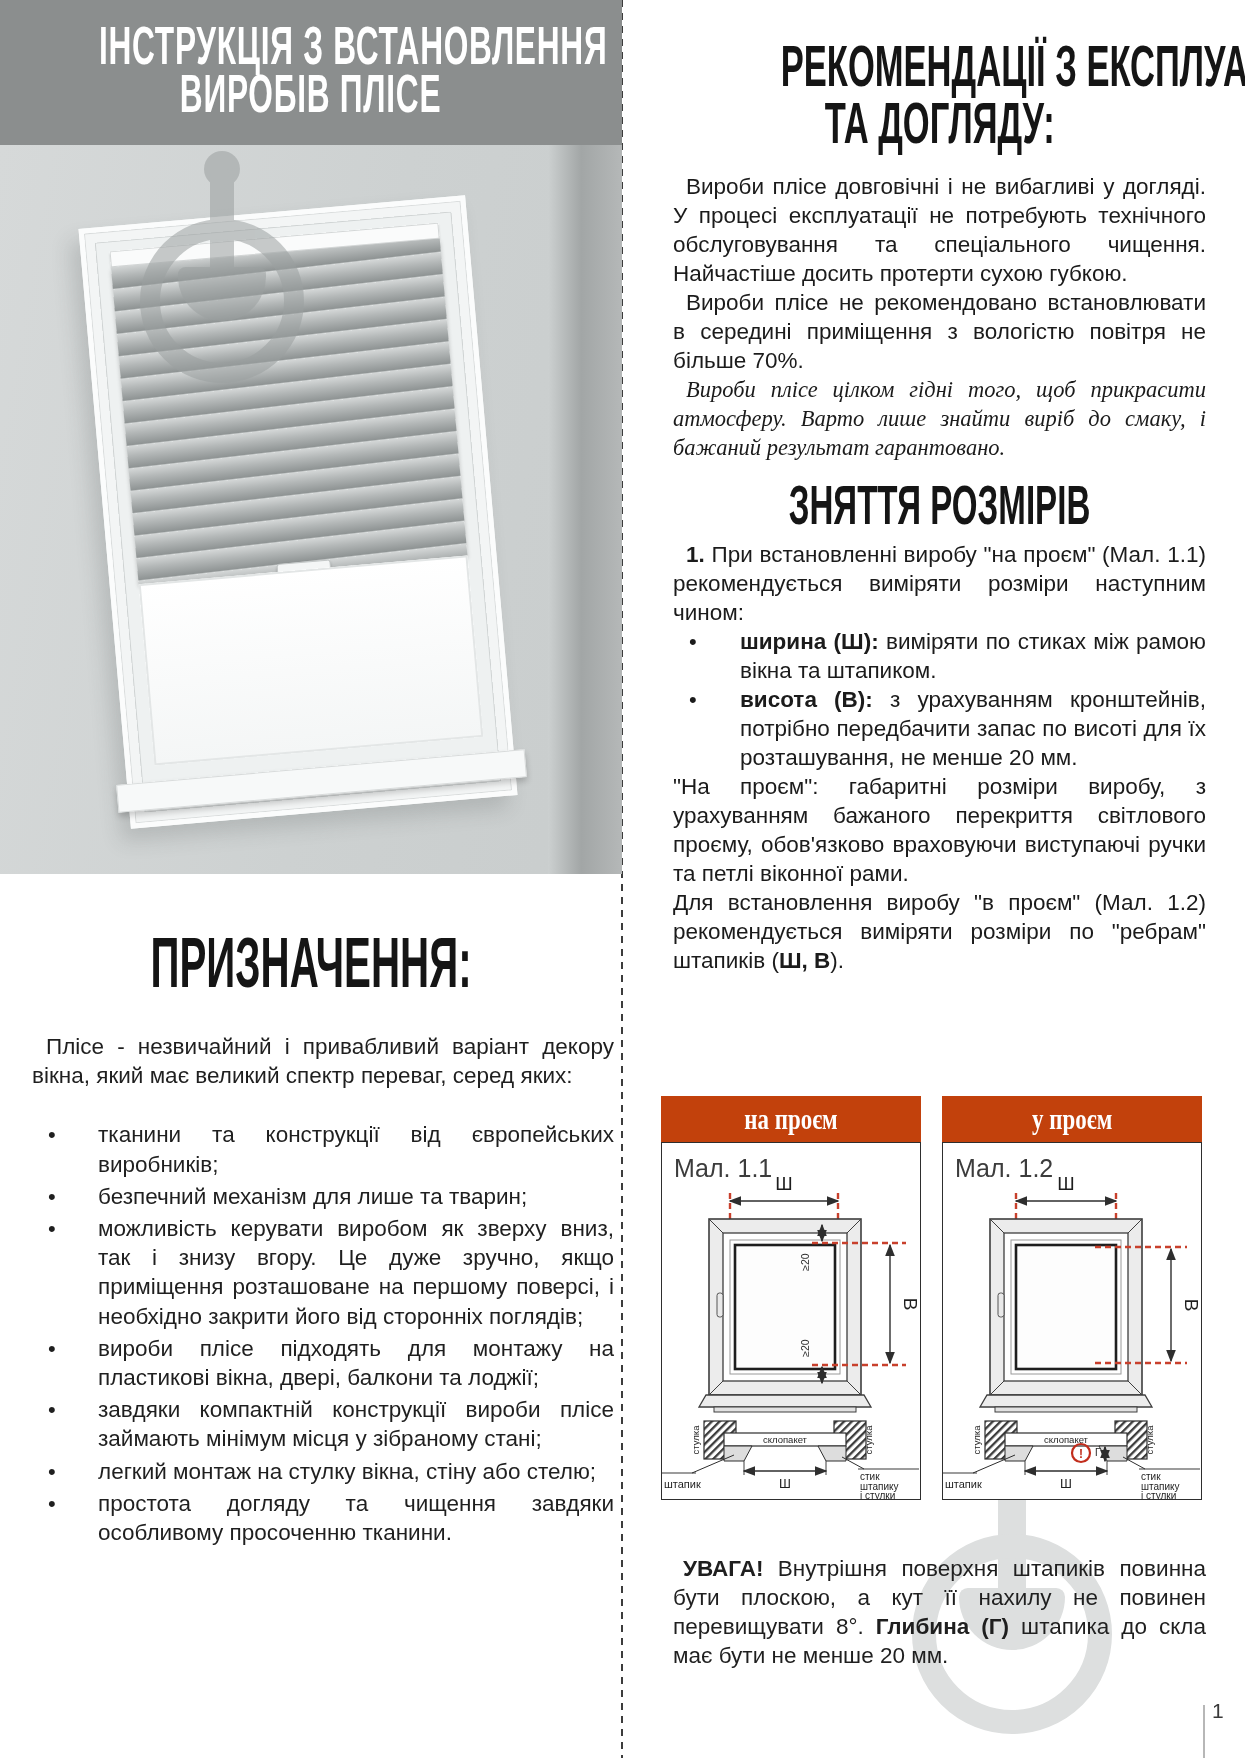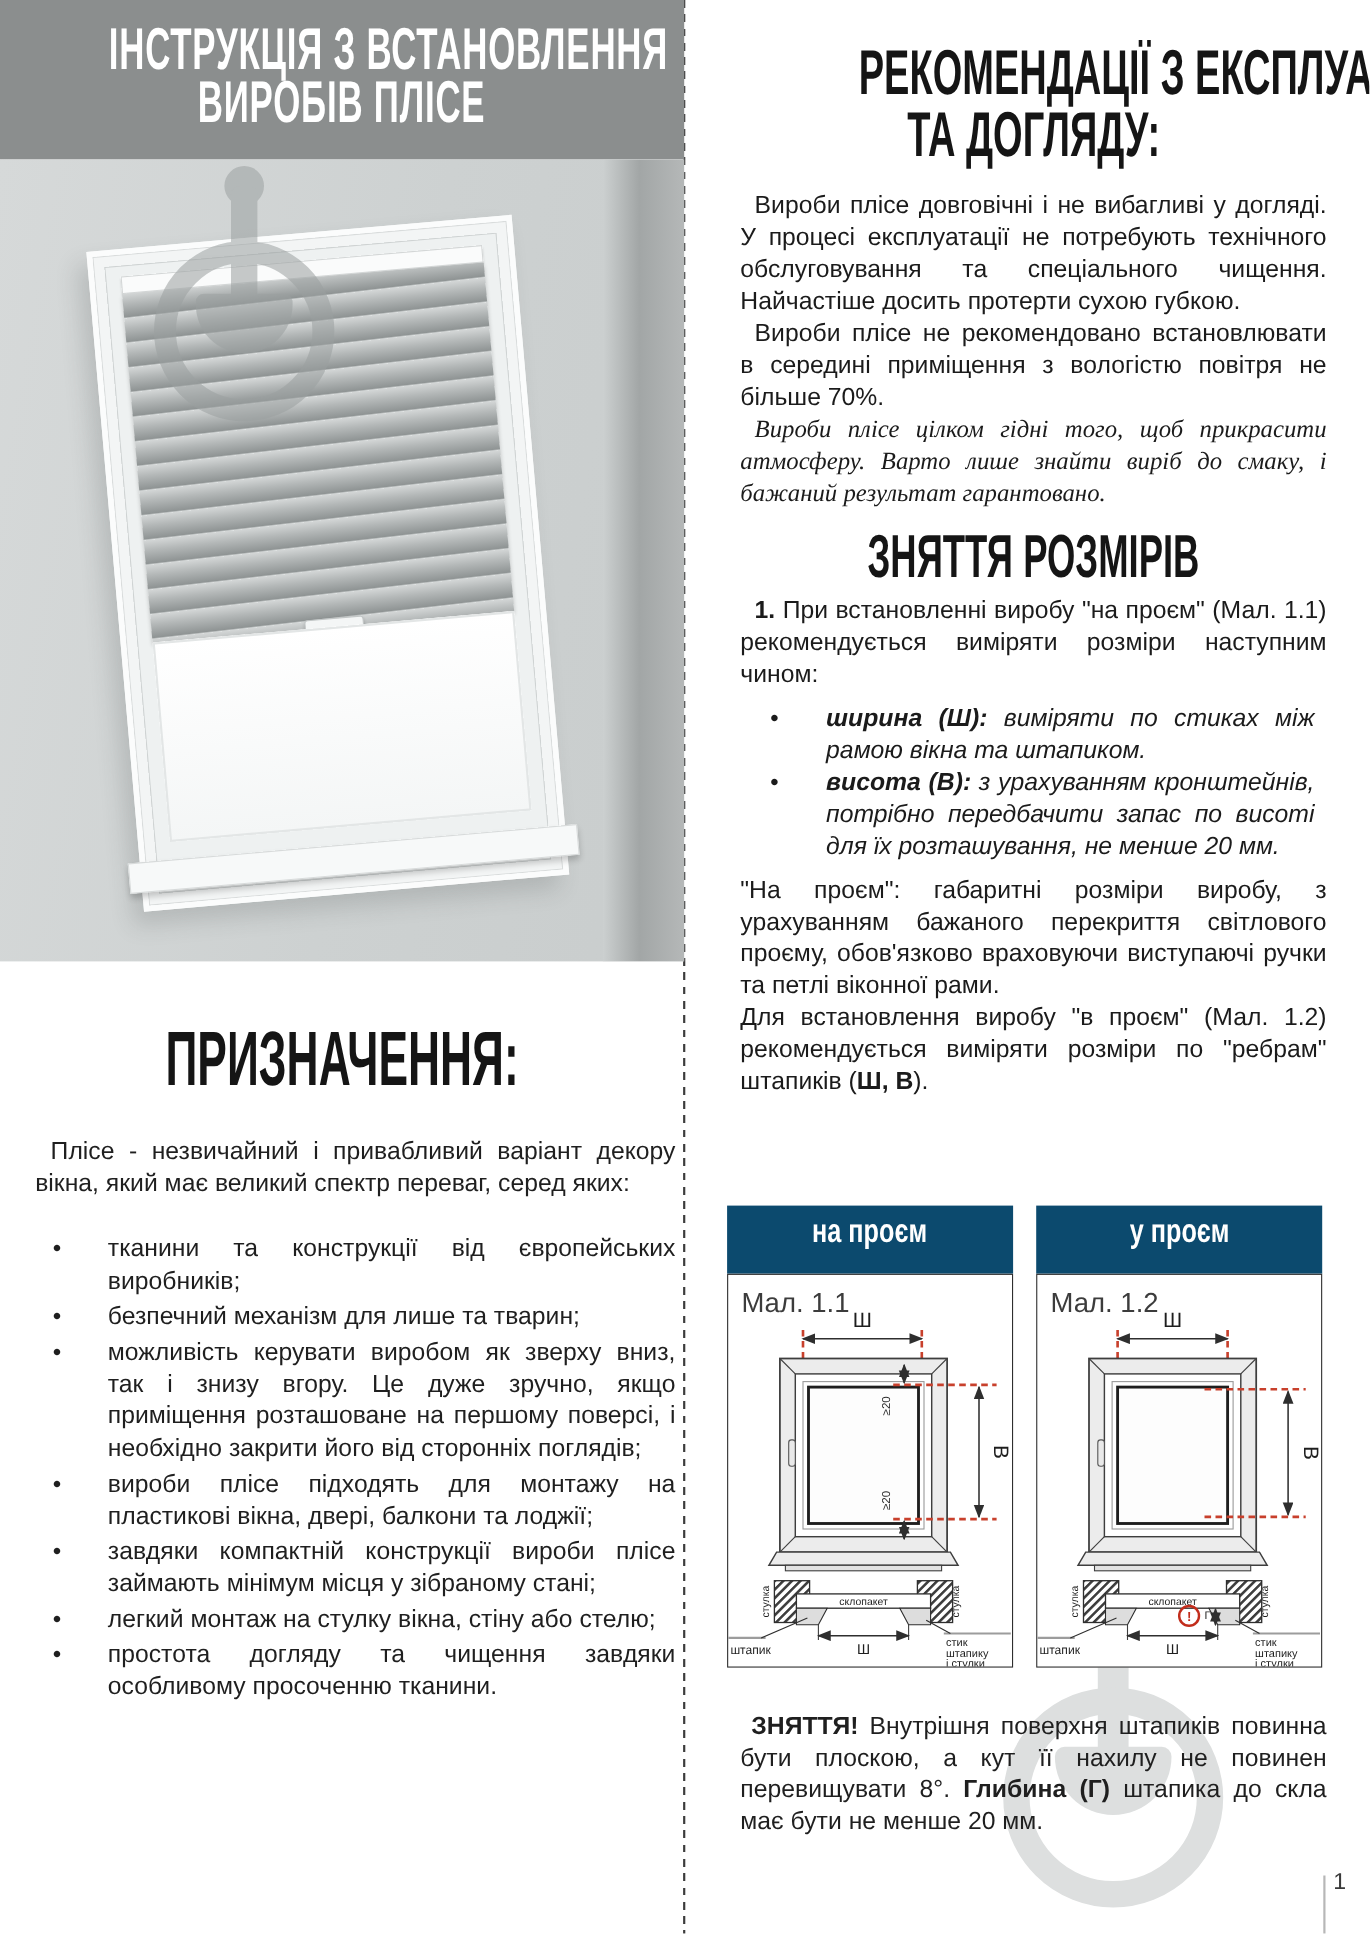--- a/index.html
+++ b/index.html
@@ -65,27 +65,27 @@
               text-align:justify;color:#1b1b1b;}
   .rhead{text-align:center;margin-bottom:20px;}
   .rhead .cond{font-size:48px;line-height:57px;transform:scale(.72,1.2);color:#151515;}
   .right-flow p{margin:0;}
   .right-flow .ind{text-indent:13px;}
   .gap28{margin-top:28px;font-family:Liberation Serif, serif;}
   .sizing-h{text-align:center;margin-top:14px;margin-bottom:6px;}
   .sizing-h .cond{font-size:46px;line-height:58px;transform:scale(.72,1.2);color:#151515;}
   .b{font-weight:bold;}
   .it{font-style:italic;}
-  ul.rdots{list-style:none;margin:11px;padding:0;font-style:italic;}
+  ul.rdots{list-style:none;margin:0;padding:0;}
   ul.rdots li{position:relative;padding-left:67px;margin:0;}
   ul.rdots li::before{content:"•";position:absolute;left:16px;top:0;font-size:22px;}
   
   .fpanel{position:absolute;top:1096px;width:260px;z-index:1;}
   .fp1{left:661px;} .fp2{left:942px;}
-  .fpanel .fhead{height:62px;background:#0c4a6e;color:#fff;text-align:center;line-height:46px;}
+  .fpanel .fhead{height:46px;background:#c2410c;color:#fff;text-align:center;line-height:46px;font-family:Liberation Serif, serif;}
   .fpanel .fhead .cond{font-size:27px;transform:scale(.85,1.12);}
   .fpanel .fbody{background:#fff;border:1.5px solid #2e2e2e;height:356px;box-sizing:content-box;}
   svg.figsvg{display:block;font-family:"Liberation Sans",sans-serif;}
   .dim{stroke:#2e2e2e;stroke-width:1.4;}
   .thin{stroke:#3e3e3e;stroke-width:1;}
   .rdash{stroke:#c8402c;stroke-width:2.4;stroke-dasharray:6 4;fill:none;}
   .gl{stroke:#9c9c9c;stroke-width:2;}
   .ldr{stroke:#2e2e2e;stroke-width:1;}
   .fcap{font-size:25px;fill:#3c3c3c;}
   .flab{font-size:19px;fill:#1e1e1e;}
@@ -303,18 +303,18 @@
         <text class="f11" x="2" y="345">штапик</text>
         <line class="gl" x1="196" y1="326" x2="257" y2="326"></line>
         <line class="ldr" x1="202" y1="326" x2="180" y2="314"></line>
         <text class="f10" x="198" y="337">стик</text>
         <text class="f10" x="198" y="347">штапику</text>
         <text class="f10" x="198" y="356">і стулки</text>
       </svg>
     </div>
   </div>
 
-  <p class="warning"><span class="b">ЗНЯТТЯ!</span><span> Внутрішня поверхня штапиків повинна бути плоскою, а кут її нахилу не повинен перевищувати 8°. </span><span class="b">Глибина (Г)</span><span> штапика до скла має бути не менше 20 мм.</span></p>
+  <p class="warning"><span class="b">УВАГА!</span><span> Внутрішня поверхня штапиків повинна бути плоскою, а кут її нахилу не повинен перевищувати 8°. </span><span class="b">Глибина (Г)</span><span> штапика до скла має бути не менше 20 мм.</span></p>
 
   <div class="pagerule"></div>
   <div class="pagenum">1</div>
 
 </div>
 
 </body></html>

